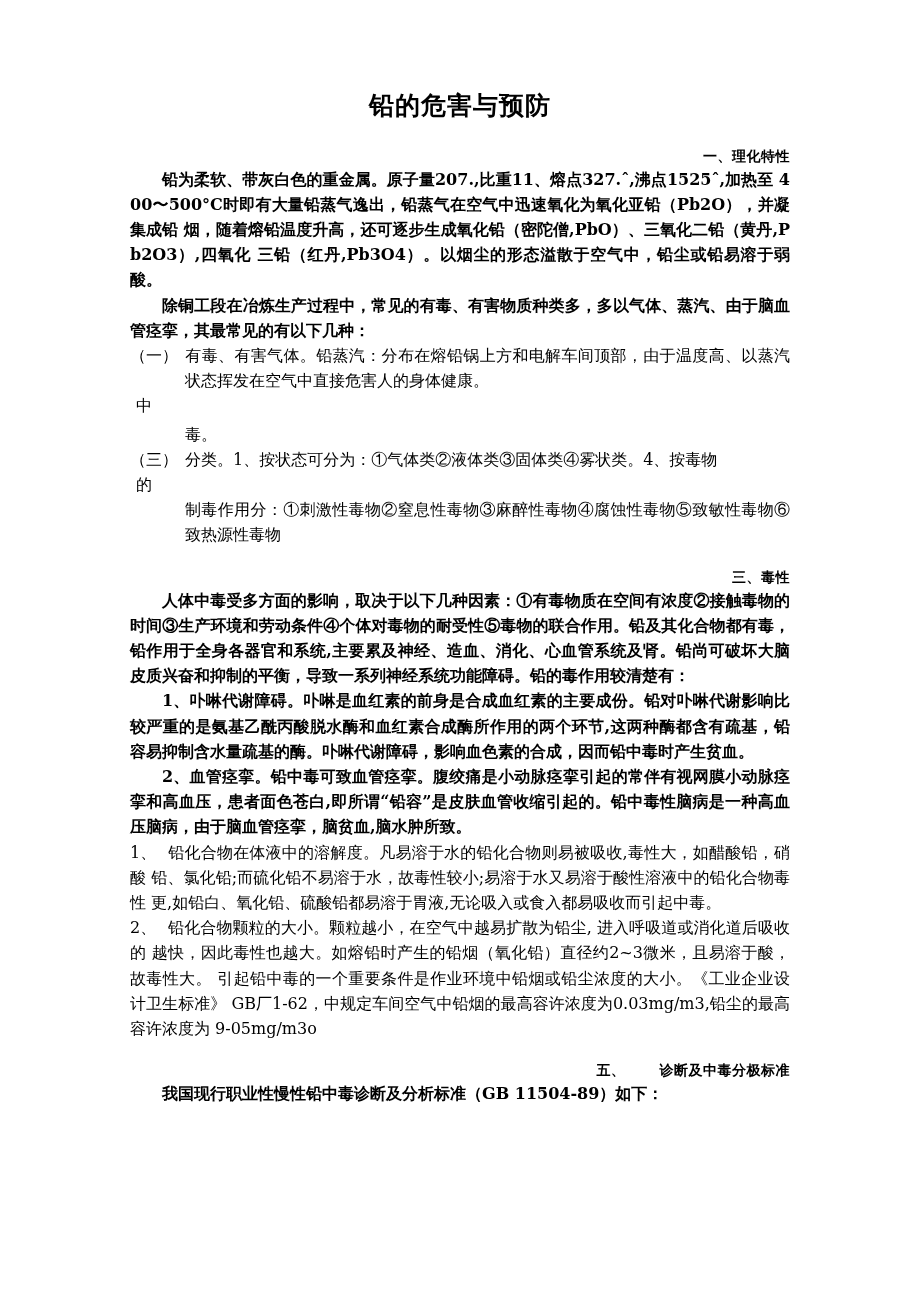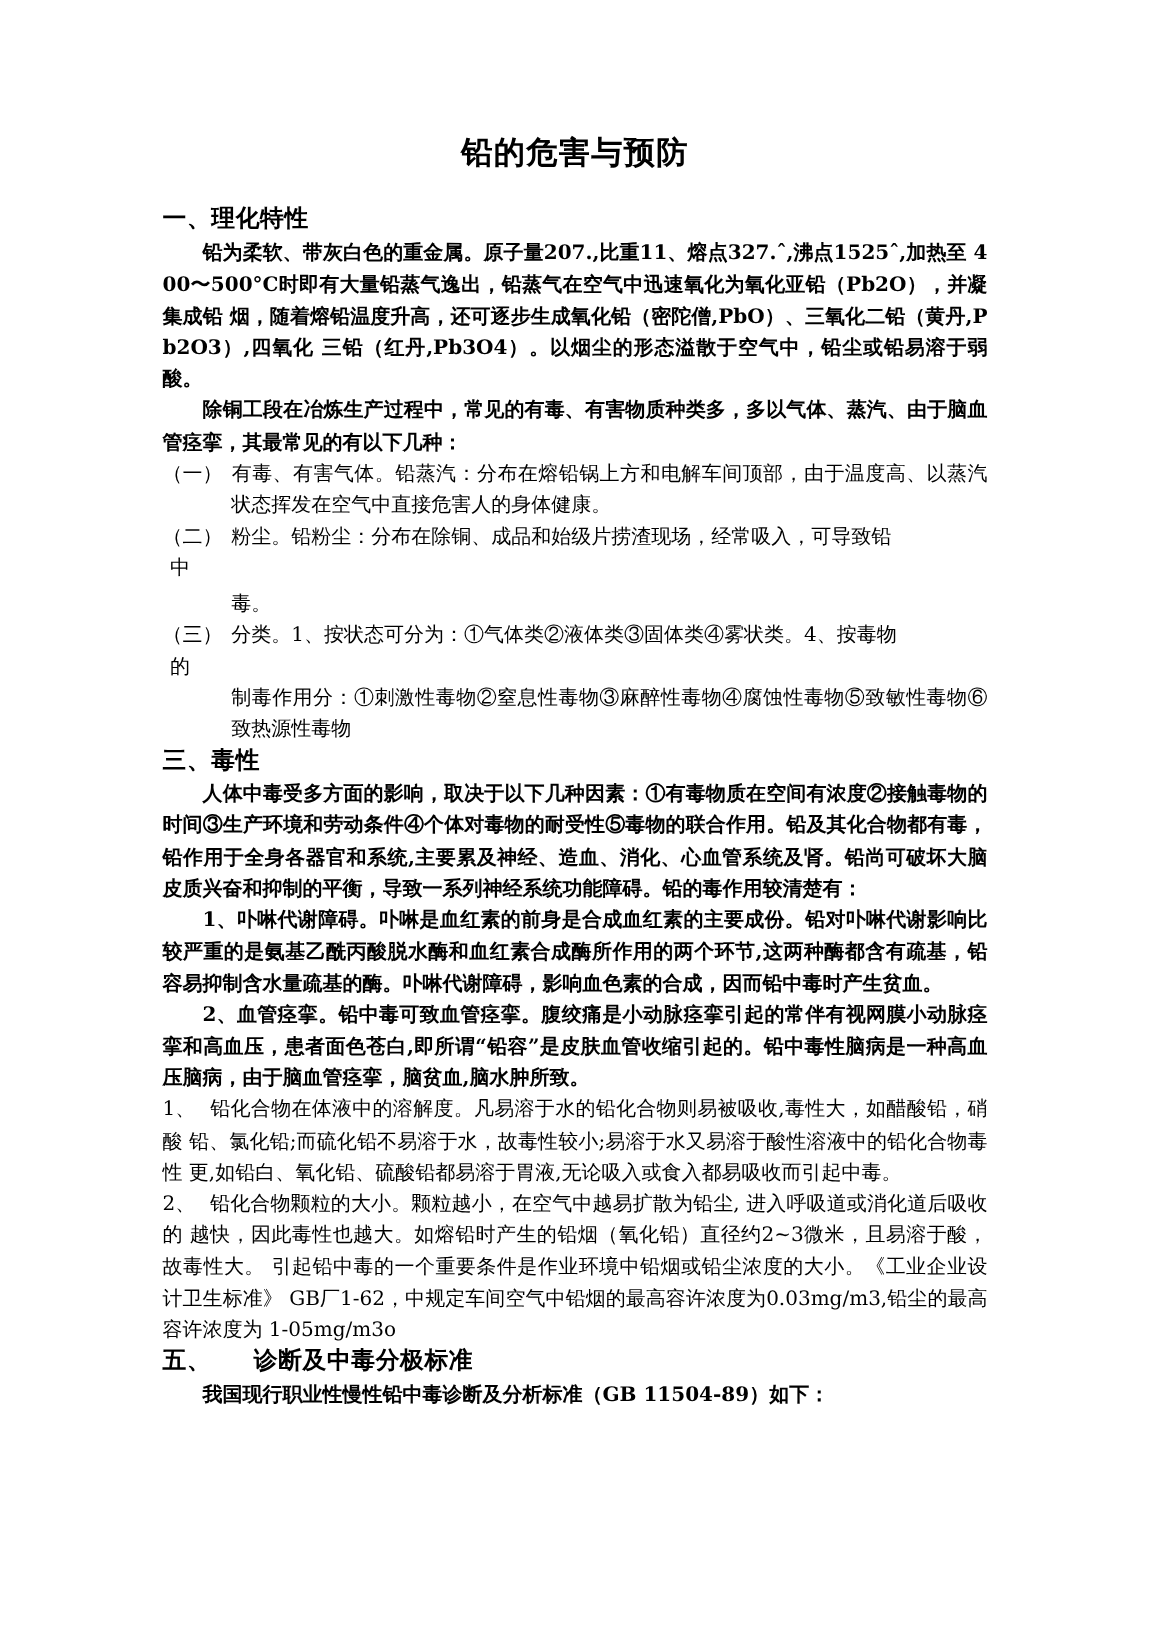--- a/index.html
+++ b/index.html
@@ -16,38 +16,38 @@
     position: relative;
     width: 920px;
     height: 1302px;
     background: #ffffff;
     overflow: hidden;
     box-sizing: border-box;
   }
   .content {
     position: absolute;
     left: 130px;
-    top: 108px;
+    top: 92px;
     width: 660px;
   }
   .doc-title {
     text-align: center;
     font-size: 25px;
     font-weight: bold;
     line-height: 1.15;
     letter-spacing: 1px;
     margin: 0 0 26px 0;
     font-family: "DejaVu Serif", "Liberation Serif", serif;
   }
   .section-head {
-    text-align: left;
-    font-size: 19px;
+    text-align: right;
+    font-size: 14px;
     font-weight: bold;
     line-height: 1.35;
-    margin: 0 0 1px 0;
+    margin: 20px 0 1px 0;
     letter-spacing: 0.5px;
   }
   .section-head.wide .num-gap {
     display: inline-block;
     width: 34px;
   }
   p.para {
     font-size: 16px;
     line-height: 25.2px;
     margin: 0;
@@ -117,37 +117,36 @@
 
     <h1 class="doc-title">铅的危害与预防</h1>
 
     <div class="section-head">一、理化特性</div>
     <p class="para indent2">铅为柔软、带灰白色的重金属。原子量207.,比重11、熔点327.ˆ,沸点1525ˆ,加热至 400〜500°C时即有大量铅蒸气逸出，铅蒸气在空气中迅速氧化为氧化亚铅（Pb2O），并凝集成铅 烟，随着熔铅温度升高，还可逐步生成氧化铅（密陀僧,PbO）、三氧化二铅（黄丹,Pb2O3）,四氧化 三铅（红丹,Pb3O4）。以烟尘的形态溢散于空气中，铅尘或铅易溶于弱酸。</p>
 
     <p class="para indent2">除铜工段在冶炼生产过程中，常见的有毒、有害物质种类多，多以气体、蒸汽、由于脑血管痉挛，其最常见的有以下几种：</p>
 
     <p class="list-item"><span class="marker">（一）</span><span>有毒、有害气体。铅蒸汽：分布在熔铅锅上方和电解车间顶部，由于温度高、以蒸汽状态挥发在空气中直接危害人的身体健康。</span></p>
 
-    <p class="list-item"><span class="marker">（二）</span><span>粉尘。铅粉尘：分布在除铜、成品和始级片捞渣现场，经常吸入，可导致铅</span></p>
     <p class="orphan">中</p>
     <div class="spacer-sm"></div>
     <p class="cont">毒。</p>
 
     <p class="list-item"><span class="marker">（三）</span><span>分类。1、按状态可分为：①气体类②液体类③固体类④雾状类。4、按毒物</span></p>
     <p class="orphan">的</p>
     <p class="cont">制毒作用分：①刺激性毒物②窒息性毒物③麻醉性毒物④腐蚀性毒物⑤致敏性毒物⑥致热源性毒物</p>
 
     <div class="section-head">三、毒性</div>
     <p class="para indent2">人体中毒受多方面的影响，取决于以下几种因素：①有毒物质在空间有浓度②接触毒物的时间③生产环境和劳动条件④个体对毒物的耐受性⑤毒物的联合作用。铅及其化合物都有毒，铅作用于全身各器官和系统,主要累及神经、造血、消化、心血管系统及肾。铅尚可破坏大脑皮质兴奋和抑制的平衡，导致一系列神经系统功能障碍。铅的毒作用较清楚有：</p>
     <p class="para indent2">1、卟啉代谢障碍。卟啉是血红素的前身是合成血红素的主要成份。铅对卟啉代谢影响比较严重的是氨基乙酰丙酸脱水酶和血红素合成酶所作用的两个环节,这两种酶都含有疏基，铅容易抑制含水量疏基的酶。卟啉代谢障碍，影响血色素的合成，因而铅中毒时产生贫血。</p>
     <p class="para indent2">2、血管痉挛。铅中毒可致血管痉挛。腹绞痛是小动脉痉挛引起的常伴有视网膜小动脉痉挛和高血压，患者面色苍白,即所谓“铅容”是皮肤血管收缩引起的。铅中毒性脑病是一种高血压脑病，由于脑血管痉挛，脑贫血,脑水肿所致。</p>
 
 
     <p class="numbered"><span class="marker">1、</span><span>铅化合物在体液中的溶解度。凡易溶于水的铅化合物则易被吸收,毒性大，如醋酸铅，硝酸 铅、氯化铅;而硫化铅不易溶于水，故毒性较小;易溶于水又易溶于酸性溶液中的铅化合物毒性 更,如铅白、氧化铅、硫酸铅都易溶于胃液,无论吸入或食入都易吸收而引起中毒。</span></p>
 
-    <p class="numbered"><span class="marker">2、</span><span>铅化合物颗粒的大小。颗粒越小，在空气中越易扩散为铅尘, 进入呼吸道或消化道后吸收的 越快，因此毒性也越大。如熔铅时产生的铅烟（氧化铅）直径约2~3微米，且易溶于酸，故毒性大。 引起铅中毒的一个重要条件是作业环境中铅烟或铅尘浓度的大小。《工业企业设计卫生标准》 GB厂1-62，中规定车间空气中铅烟的最高容许浓度为0.03mg/m3,铅尘的最高容许浓度为 1-05mg/m3o</span></p>
+    <p class="numbered"><span class="marker">2、</span><span>铅化合物颗粒的大小。颗粒越小，在空气中越易扩散为铅尘, 进入呼吸道或消化道后吸收的 越快，因此毒性也越大。如熔铅时产生的铅烟（氧化铅）直径约2~3微米，且易溶于酸，故毒性大。 引起铅中毒的一个重要条件是作业环境中铅烟或铅尘浓度的大小。《工业企业设计卫生标准》 GB厂1-62，中规定车间空气中铅烟的最高容许浓度为0.03mg/m3,铅尘的最高容许浓度为 9-05mg/m3o</span></p>
 
     <div class="section-head wide"><span>五、</span><span class="num-gap"></span><span>诊断及中毒分极标准</span></div>
 
     <p class="para indent2">我国现行职业性慢性铅中毒诊断及分析标准（GB 11504-89）如下：</p>
 
   </div>
 </div>
 
 </body></html>

